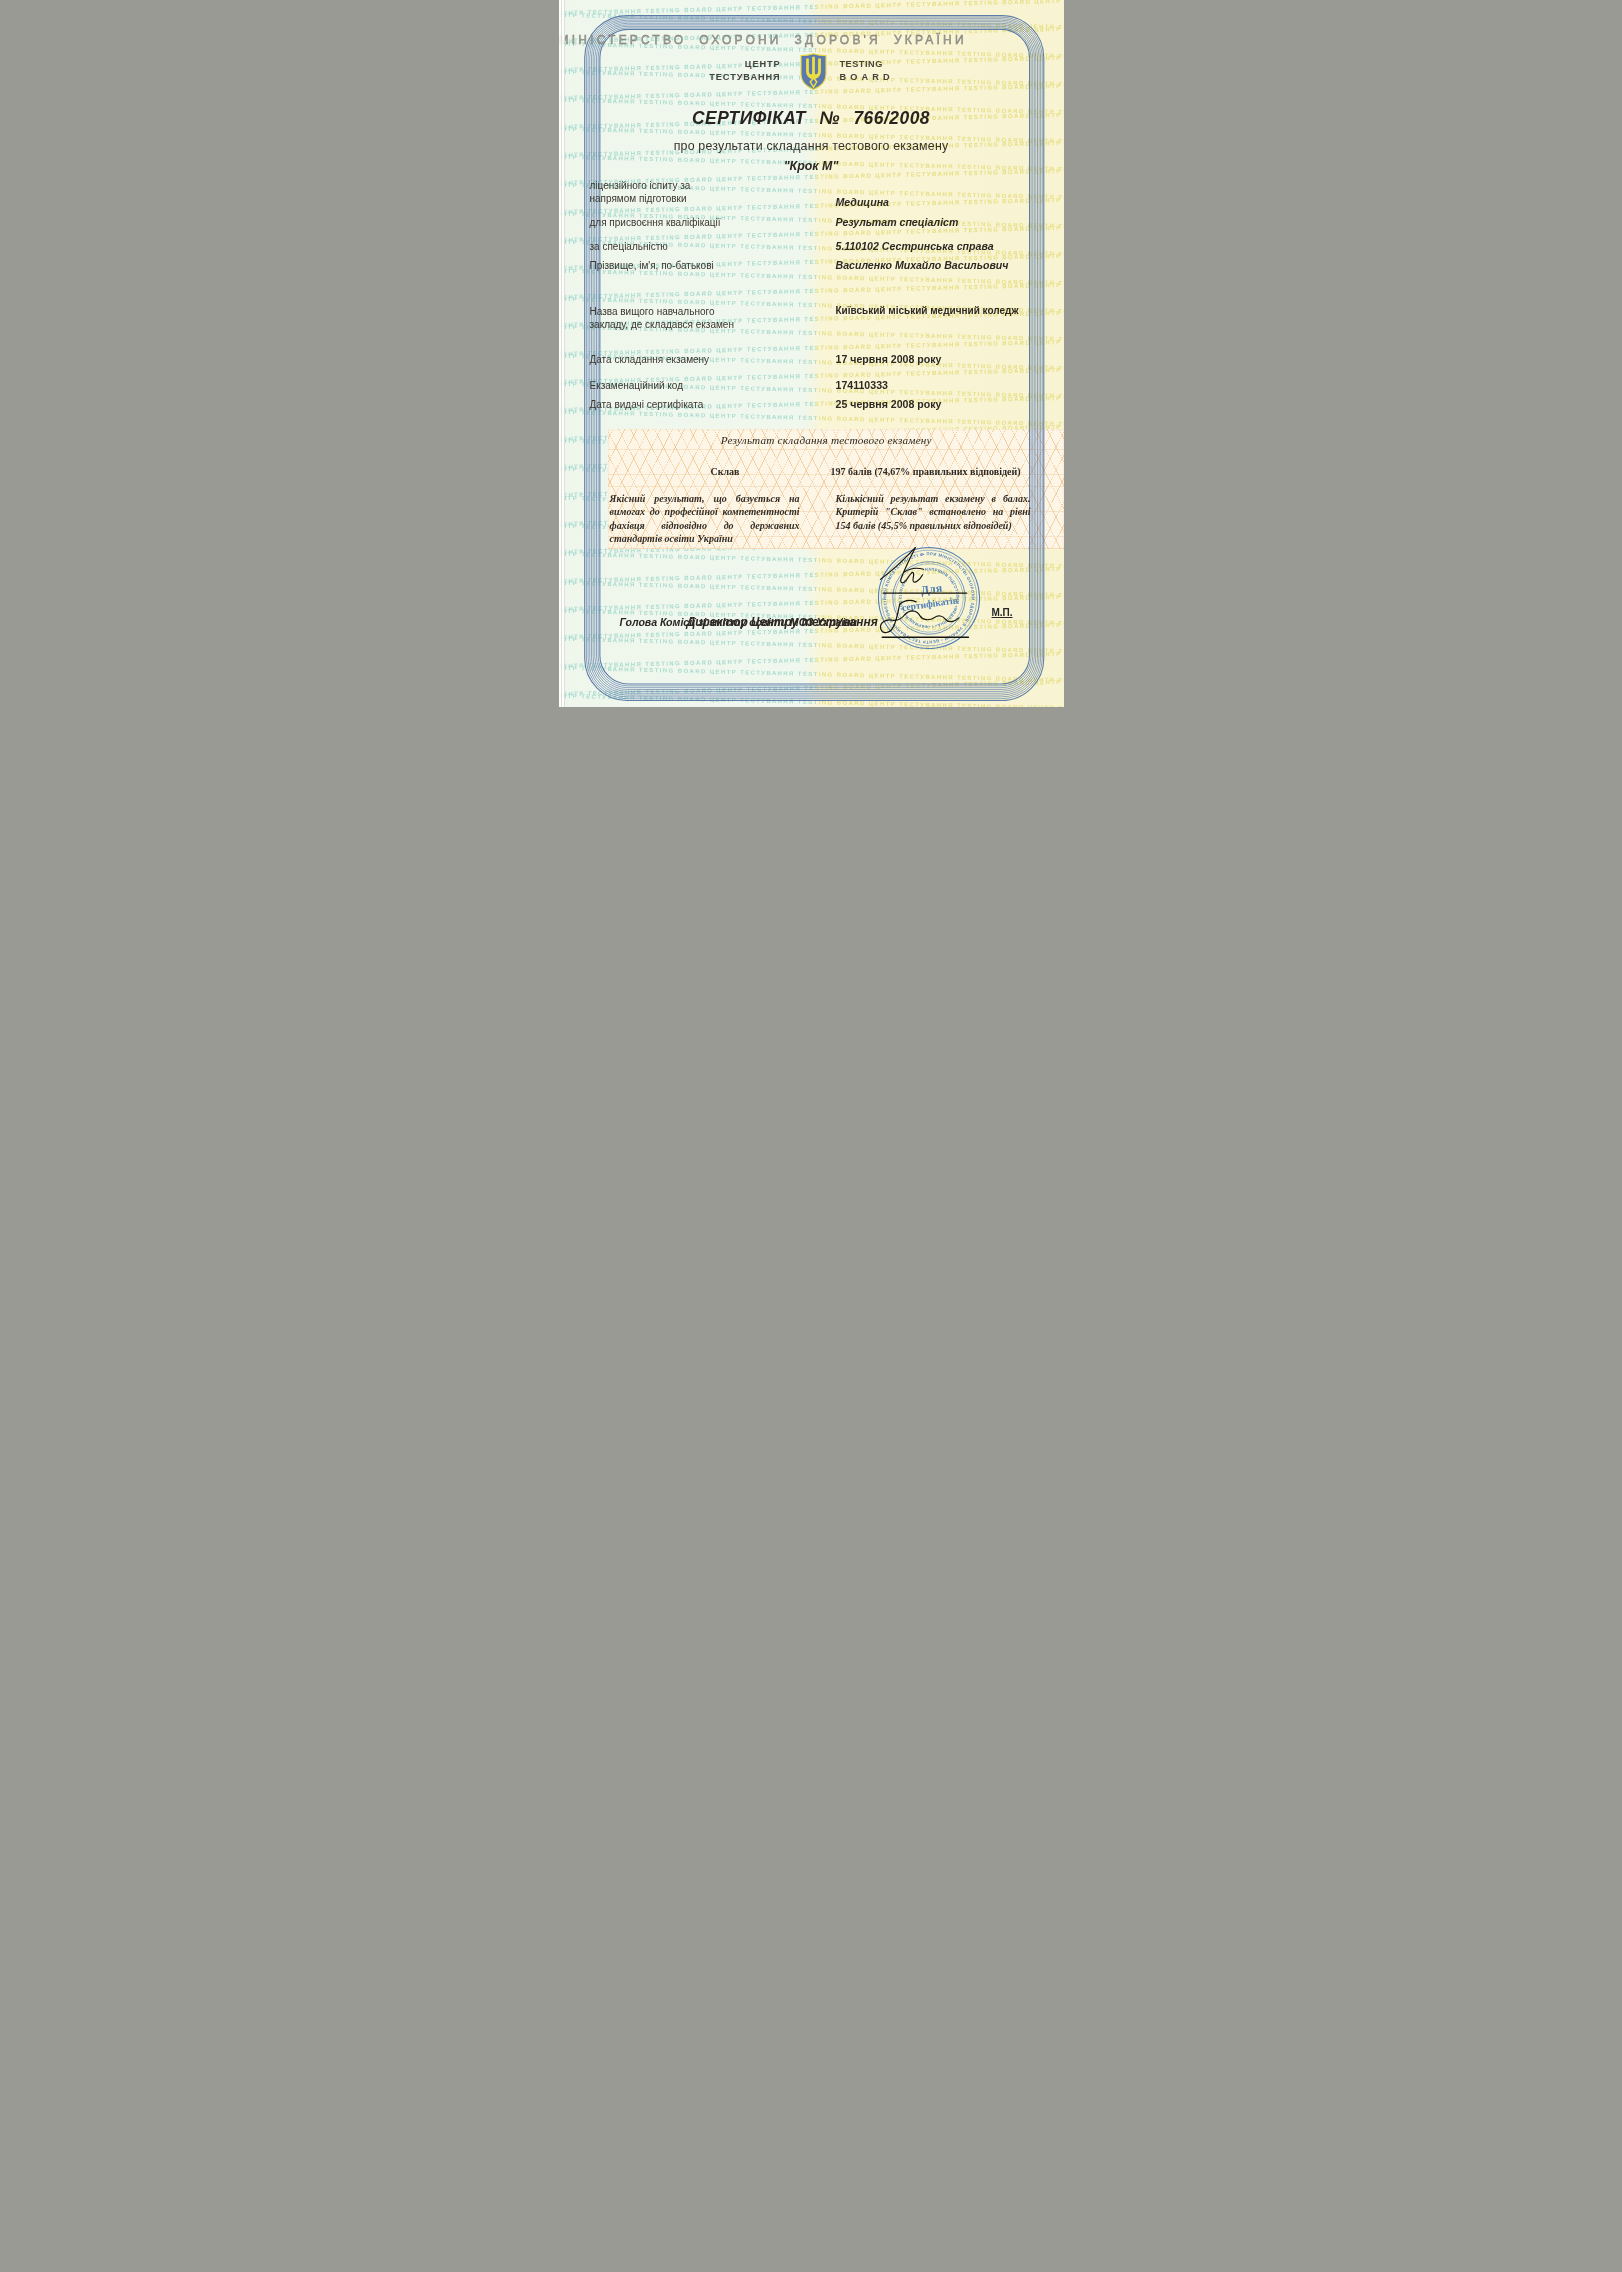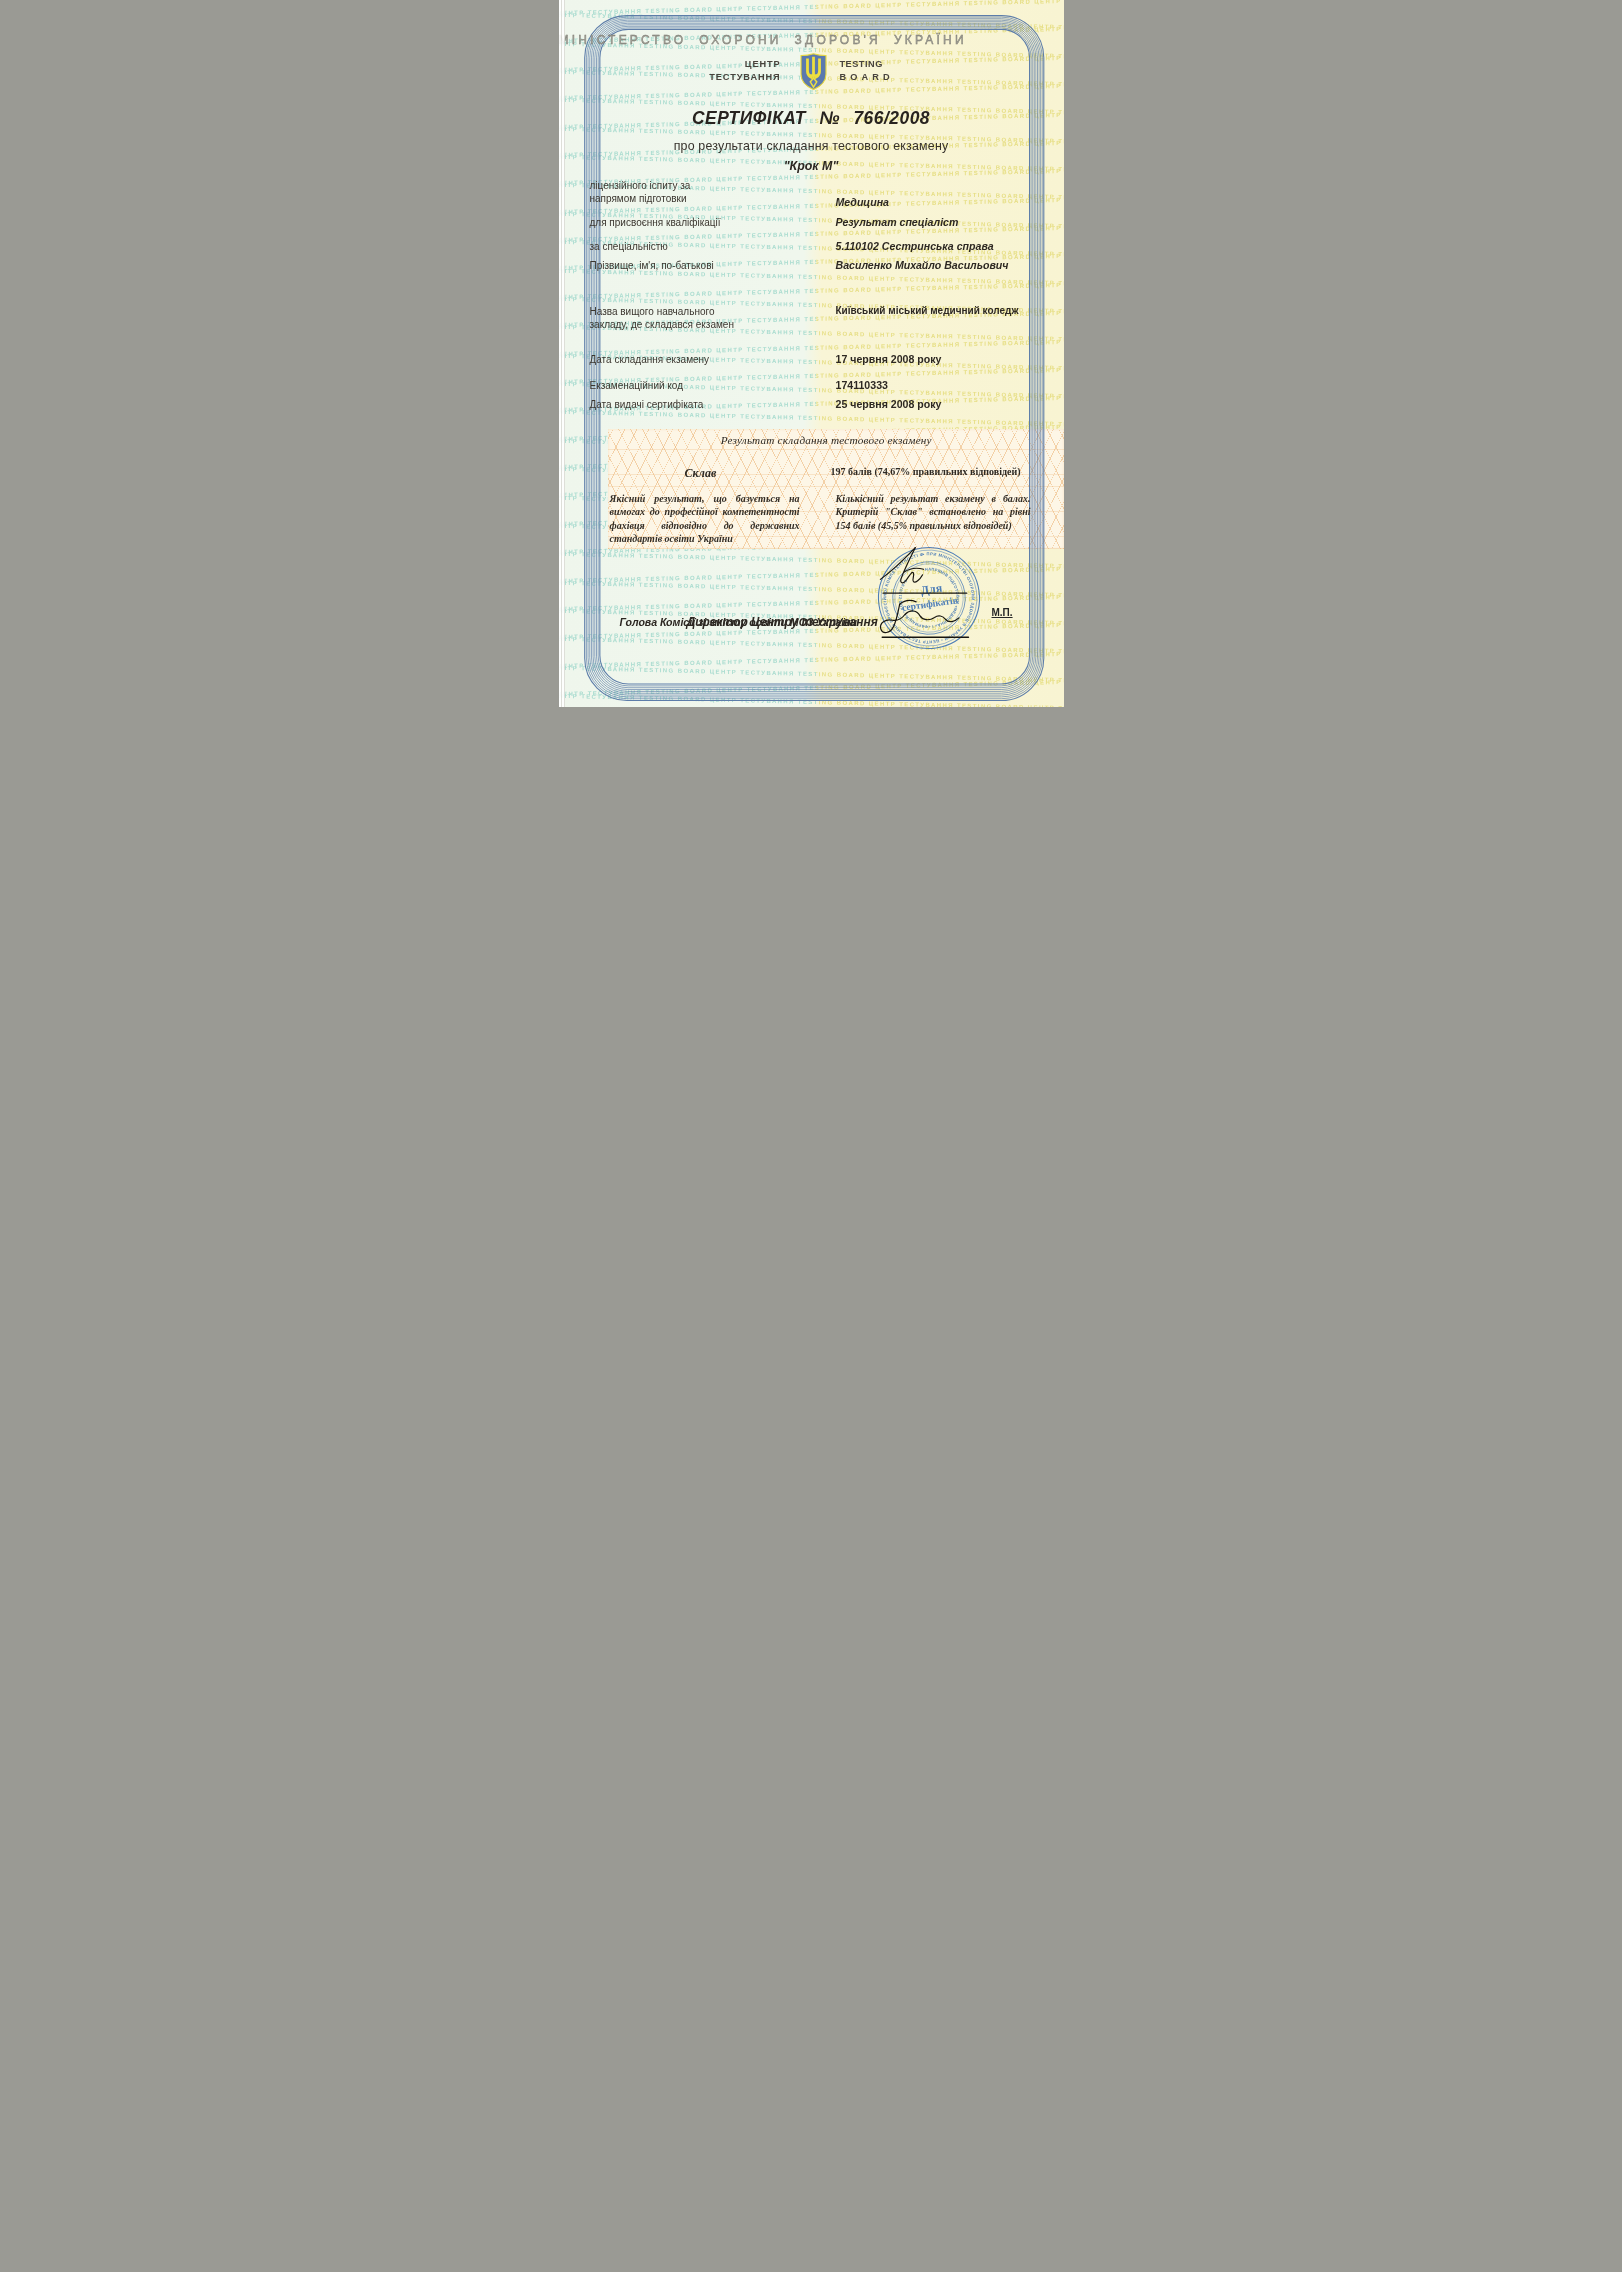--- a/index.html
+++ b/index.html
@@ -88,23 +88,23 @@
   .r2{top:216px}.r3{top:240px}.r4{top:259px}
   .r5{top:305px}.r5 .val{top:-0.9px;font-size:10px}
   .r6{top:353px}.r7{top:379px}.r8{top:398px}
   
   .result-heading{
     left:49px;right:18.4px;top:434px;text-align:center;
     font-family:"Liberation Serif",serif;
     font-size:11.2px;font-weight:400;font-style:italic;color:#2e2923;letter-spacing:0.2px;
   }
   .grade-label{
-    left:126px;top:466px;
+    left:152px;top:466px;
     font-family:"Liberation Serif",serif;
-    font-size:12px;font-weight:700;font-style:italic;color:#2e2923;
+    font-size:10px;font-weight:700;color:#2e2923;
   }
   .grade-value{
     left:272px;top:466px;width:220px;
     font-family:"Liberation Serif",serif;
     font-size:10px;font-weight:700;color:#2e2923;
   }
   .para{
     font-family:"Liberation Serif",serif;
     font-size:10px;font-weight:700;font-style:italic;color:#332d26;
     line-height:13.3px;text-align:justify;

